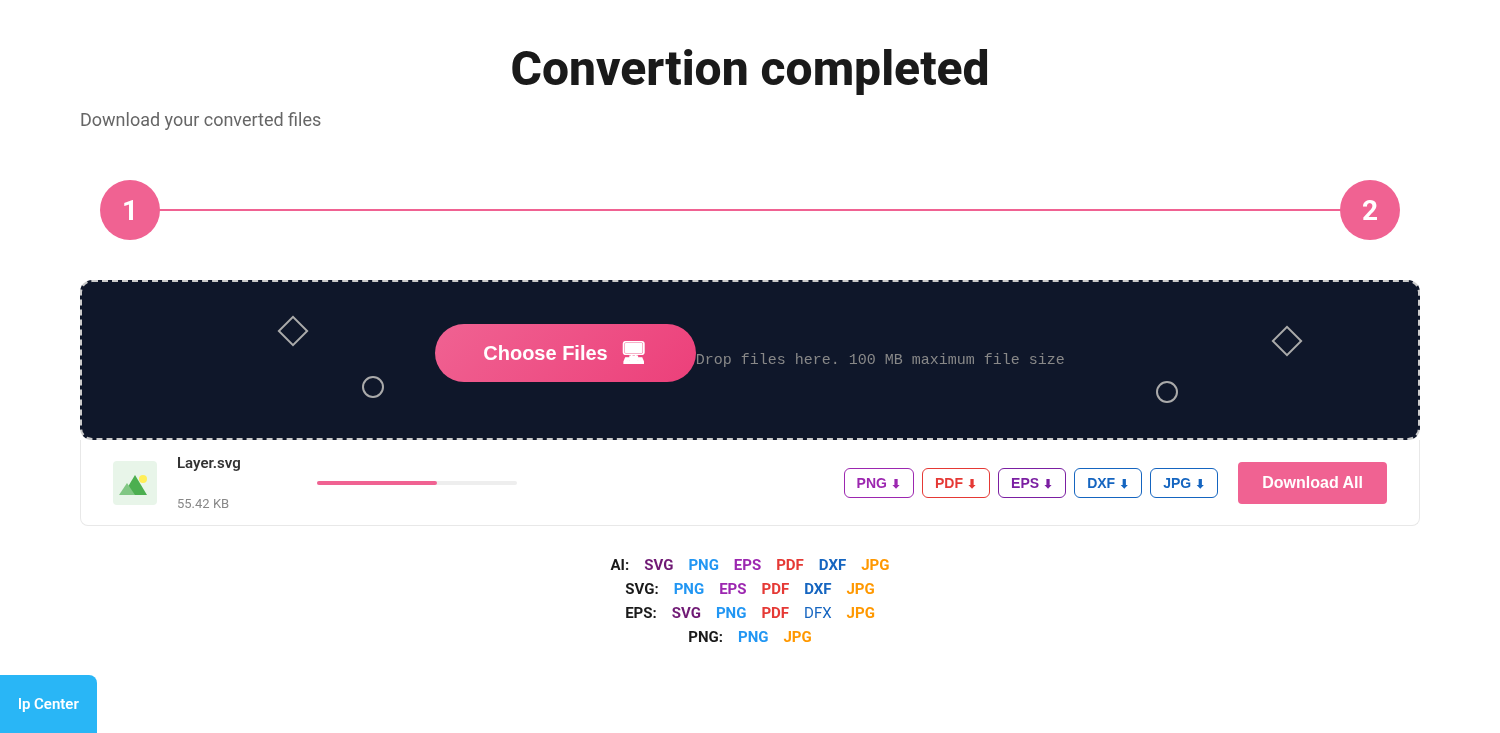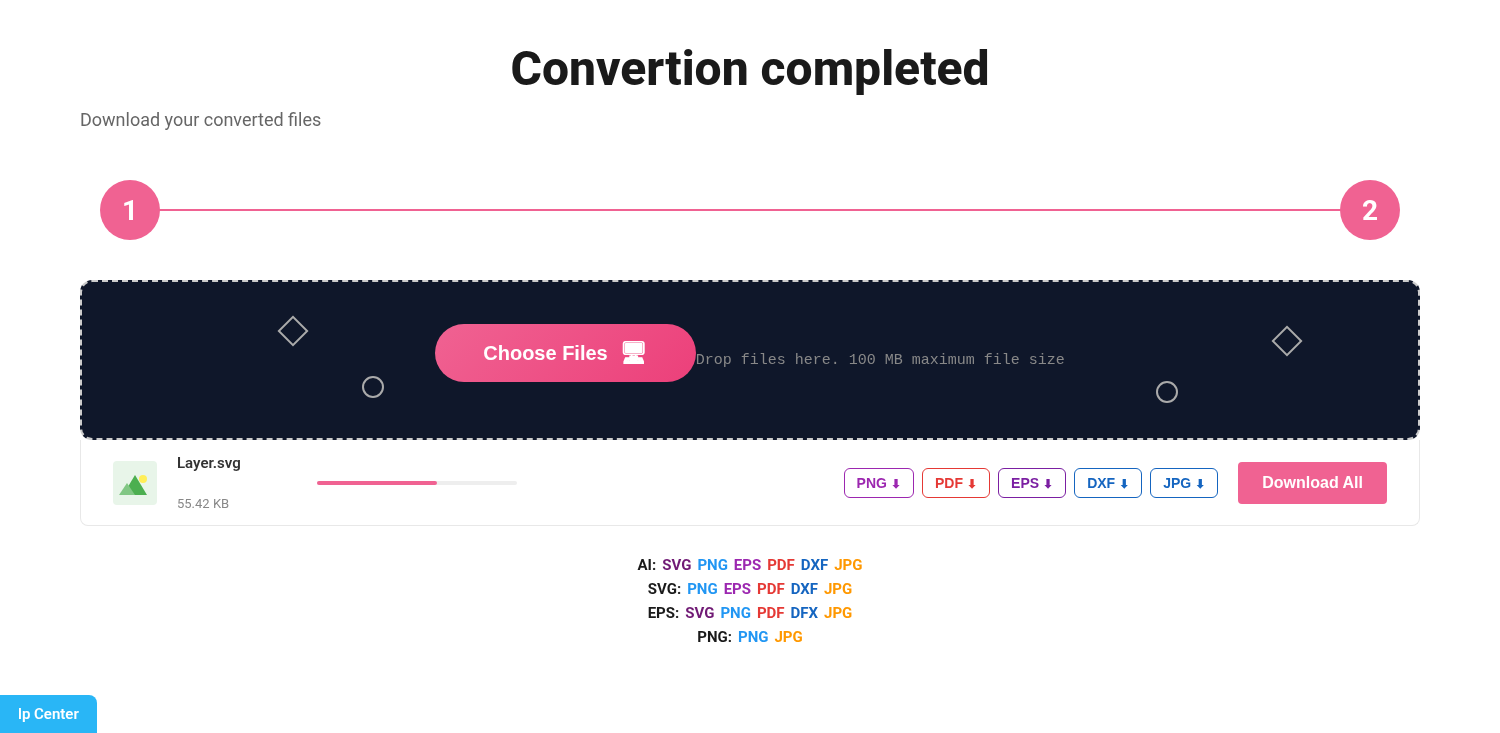--- a/index.html
+++ b/index.html
@@ -216,41 +216,41 @@
     .file-types-title {
       font-size: 20px;
       font-weight: 800;
       color: #1a1a1a;
       margin-bottom: 14px;
     }
     .file-type-row {
       display: flex;
       justify-content: center;
       align-items: center;
-      gap: 6px;
+      gap: 15px;
       margin-bottom: 6px;
       font-size: 15px;
     }
     .ft-label { font-weight: 700; color: #1a1a1a; }
     .ft-svg  { color: #701a75; font-weight: 700; }
     .ft-png  { color: #2196f3; font-weight: 700; }
     .ft-eps  { color: #9c27b0; font-weight: 700; }
     .ft-pdf  { color: #e53935; font-weight: 700; }
     .ft-dxf  { color: #1565c0; font-weight: 700; }
     .ft-jpg  { color: #ff9800; font-weight: 700; }
-    .ft-dfx  { color: #1565c0; font-weight: 700; }
+    .ft-dfx  { color: #1565c0; font-weight: 400; }
 
     
     .help-tab {
       position: fixed;
       bottom: 0;
       left: 0;
       background: #29b6f6;
       color: white;
-      padding: 10px 18px;
+      padding: 20px 18px;
       font-size: 15px;
       font-weight: 600;
       cursor: pointer;
       border-radius: 0 8px 0 0;
     }
 
     
     .dl-arrow::after {
       content: '⬇';
       font-size: 12px;

